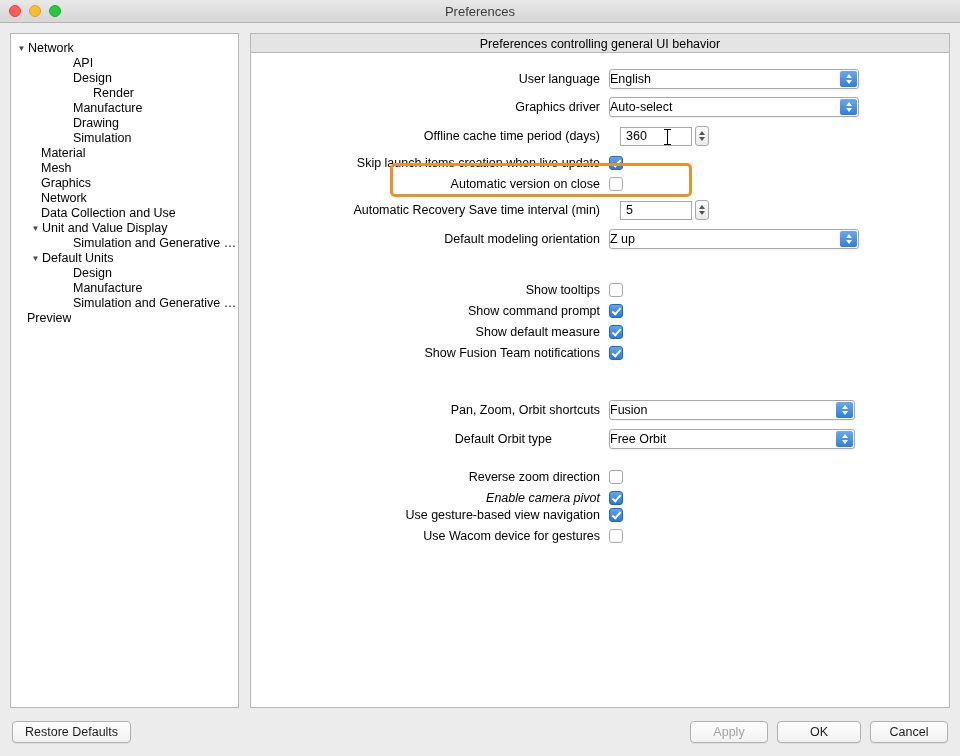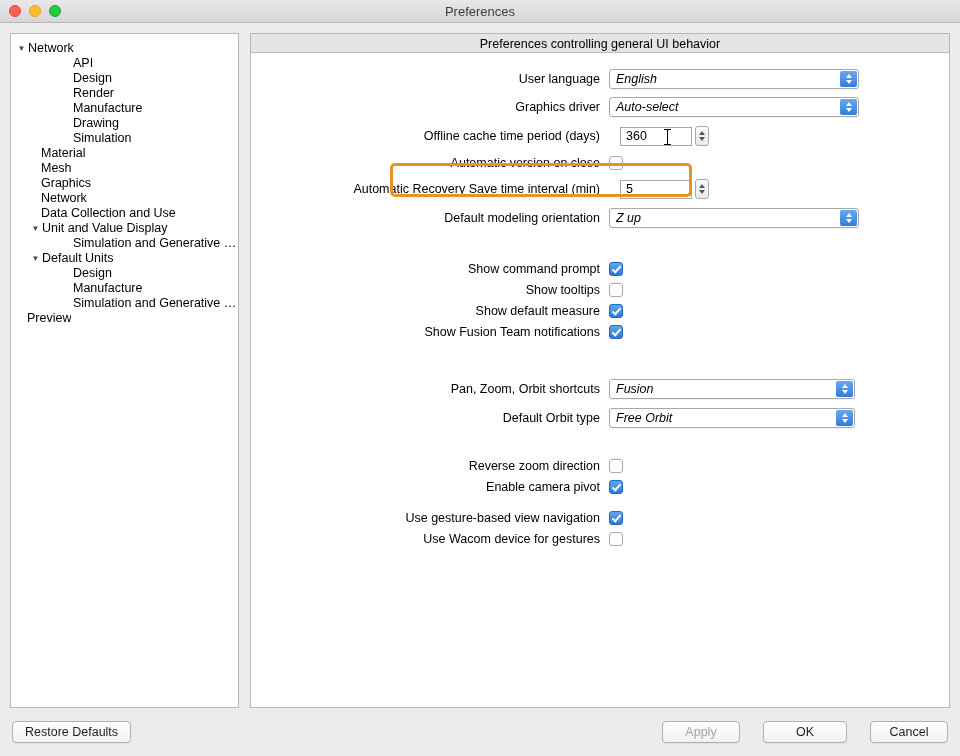--- a/index.html
+++ b/index.html
@@ -138,23 +138,21 @@
   .select {
     position: relative;
     width: 250px;
     height: 20px;
     background: #fff;
     border: 1px solid #a9a9a9;
     border-radius: 3px;
     box-sizing: border-box;
     font-size: 12.5px;
     line-height: 18px;
-    padding-left: 6px;
     box-shadow: 0 1px 0 rgba(0,0,0,0.05);
-    font-style: italic;
   }
   .select .arrows {
     position: absolute;
     right: 1px; top: 1px;
     width: 17px; height: 16px;
     background: linear-gradient(#6aa9ee, #2f7edb);
     border-radius: 2px;
     display: flex;
     flex-direction: column;
     align-items: center;
@@ -282,21 +280,21 @@
     color: #1d1d1d;
     padding: 0 12px;
     box-sizing: border-box;
     line-height: 20px;
     text-align: center;
     box-shadow: 0 1px 1px rgba(0,0,0,0.06);
   }
   .btn.disabled { color: #a5a5a5; }
   .btn.primary { min-width: 84px; }
   .spacer { flex: 1; }
-  .footer-right { display: flex; gap: 23px; }
+  .footer-right { display: flex; gap: 9px; }
 </style>
 </head>
 <body>
 
 <div class="window">
 
   <div class="titlebar">
     <div class="traffic">
       <span class="dot close"></span>
       <span class="dot min"></span>
@@ -311,21 +309,21 @@
       <div class="tree-row" style="padding-left:4px">
         <span class="tw">▼</span>
         <span class="tree-label">Network</span>
       </div>
       <div class="tree-row" style="padding-left:62px">
         <span class="tree-label">API</span>
       </div>
       <div class="tree-row" style="padding-left:62px">
         <span class="tree-label">Design</span>
       </div>
-      <div class="tree-row" style="padding-left:62px">
+      <div class="tree-row" style="padding-left:82px">
         <span class="tree-label">Render</span>
       </div>
       <div class="tree-row" style="padding-left:62px">
         <span class="tree-label">Manufacture</span>
       </div>
       <div class="tree-row" style="padding-left:62px">
         <span class="tree-label">Drawing</span>
       </div>
       <div class="tree-row" style="padding-left:62px">
         <span class="tree-label">Simulation</span>
@@ -407,20 +405,26 @@
               <span>360</span>
               <span class="caret"></span>
             </div>
             <div class="stepper">
                 <i class="up"></i>
                 <i class="down"></i>
               </div>
           </div>
         </div>
 
+        <div class="row" style="margin-bottom:7px;margin-top:9px;">
+          <div class="lbl">Skip launch items creation when live update</div>
+          <div class="ctrl">
+            <div class="cb on"></div>
+          </div>
+        </div>
 
         <div class="row" style="margin-bottom:9px;">
           <div class="lbl">Automatic version on close</div>
           <div class="ctrl">
             <div class="cb"></div>
           </div>
         </div>
 
         <div class="row" style="margin-bottom:9px;">
           <div class="lbl">Automatic Recovery Save time interval (min)</div>
@@ -444,30 +448,30 @@
                   <i class="up"></i>
                   <i class="down"></i>
                 </span>
             </div>
           </div>
         </div>
 
         <div class="gap"></div>
 
         <div class="row" style="margin-bottom:7px;">
+          <div class="lbl">Show tooltips</div>
+          <div class="ctrl">
+              <div class="cb"></div>
+            </div>
+        </div>
+
+        <div class="row" style="margin-bottom:7px;">
           <div class="lbl">Show command prompt</div>
           <div class="ctrl">
               <div class="cb on"></div>
-            </div>
-        </div>
-
-        <div class="row" style="margin-bottom:7px;">
-          <div class="lbl">Show tooltips</div>
-          <div class="ctrl">
-              <div class="cb"></div>
             </div>
         </div>
 
         <div class="row" style="margin-bottom:7px;align-items:center;">
           <div class="lbl">Show default measure</div>
           <div class="ctrl">
               <div class="cb on"></div>
             </div>
         </div>
 
@@ -487,21 +491,21 @@
             <div class="select" style="width:246px">
               <span>Fusion</span>
               <span class="arrows">
                   <i class="up"></i>
                   <i class="down"></i>
                 </span>
             </div>
           </div>
         </div>
 
-        <div class="row" style="margin-bottom:19px;">
+        <div class="row" style="margin-bottom:9px;gap:48px;">
           <div class="lbl">Default Orbit type</div>
           <div class="ctrl">
             <div class="select" style="width:246px">
               <span>Free Orbit</span>
               <span class="arrows">
                   <i class="up"></i>
                   <i class="down"></i>
                 </span>
             </div>
           </div>
@@ -509,21 +513,21 @@
 
         <div class="gap-sm"></div>
 
         <div class="row" style="margin-bottom:7px;">
           <div class="lbl">Reverse zoom direction</div>
           <div class="ctrl">
               <div class="cb"></div>
             </div>
         </div>
 
-        <div class="row" style="margin-bottom:17px;">
+        <div class="row" style="margin-bottom:3px;font-style:italic;">
           <div class="lbl">Enable camera pivot</div>
           <div class="ctrl">
               <div class="cb on"></div>
             </div>
         </div>
 
         <div class="row" style="margin-bottom:7px;">
           <div class="lbl">Use gesture-based view navigation</div>
           <div class="ctrl">
               <div class="cb on"></div>

